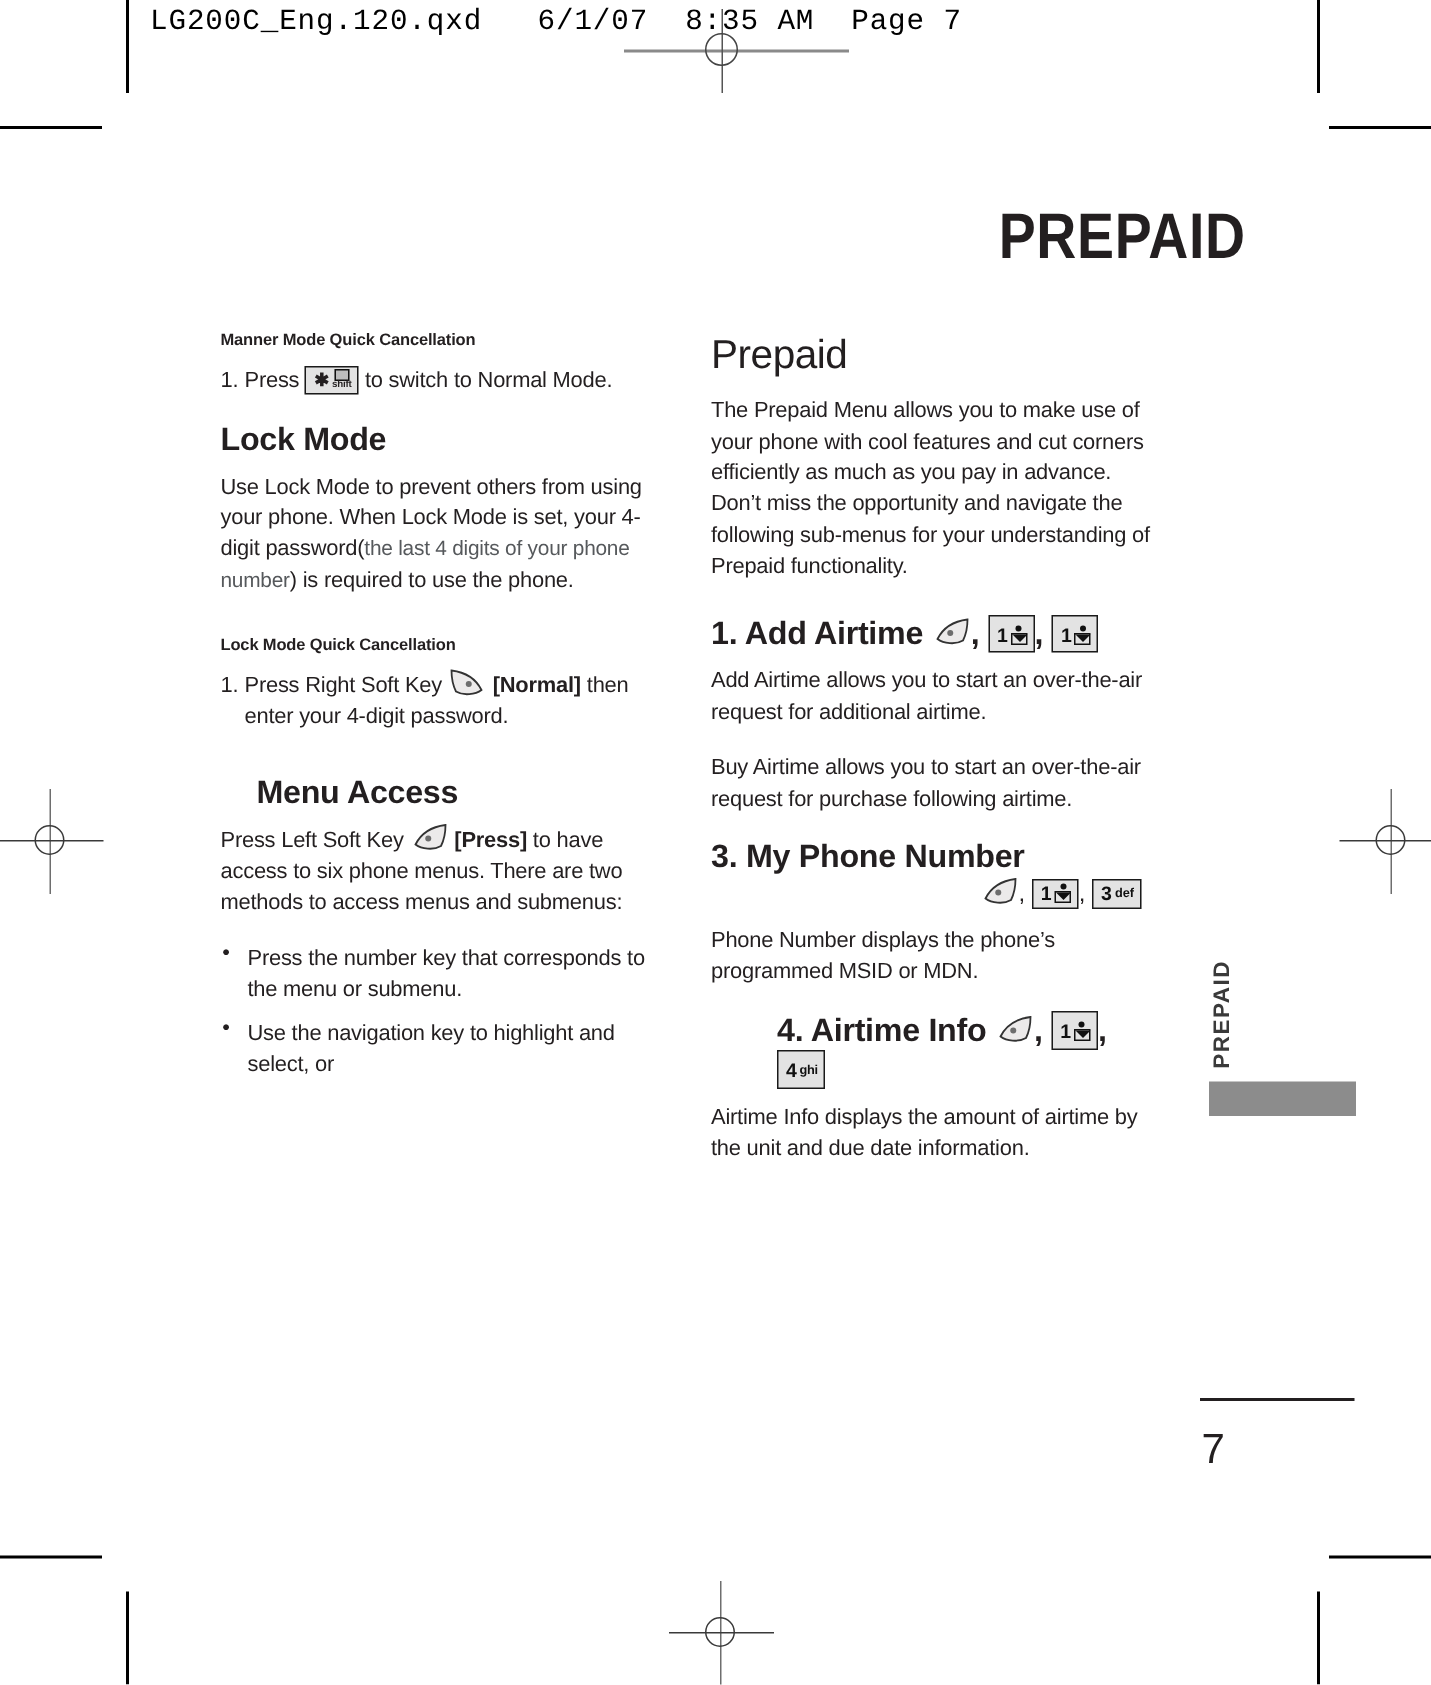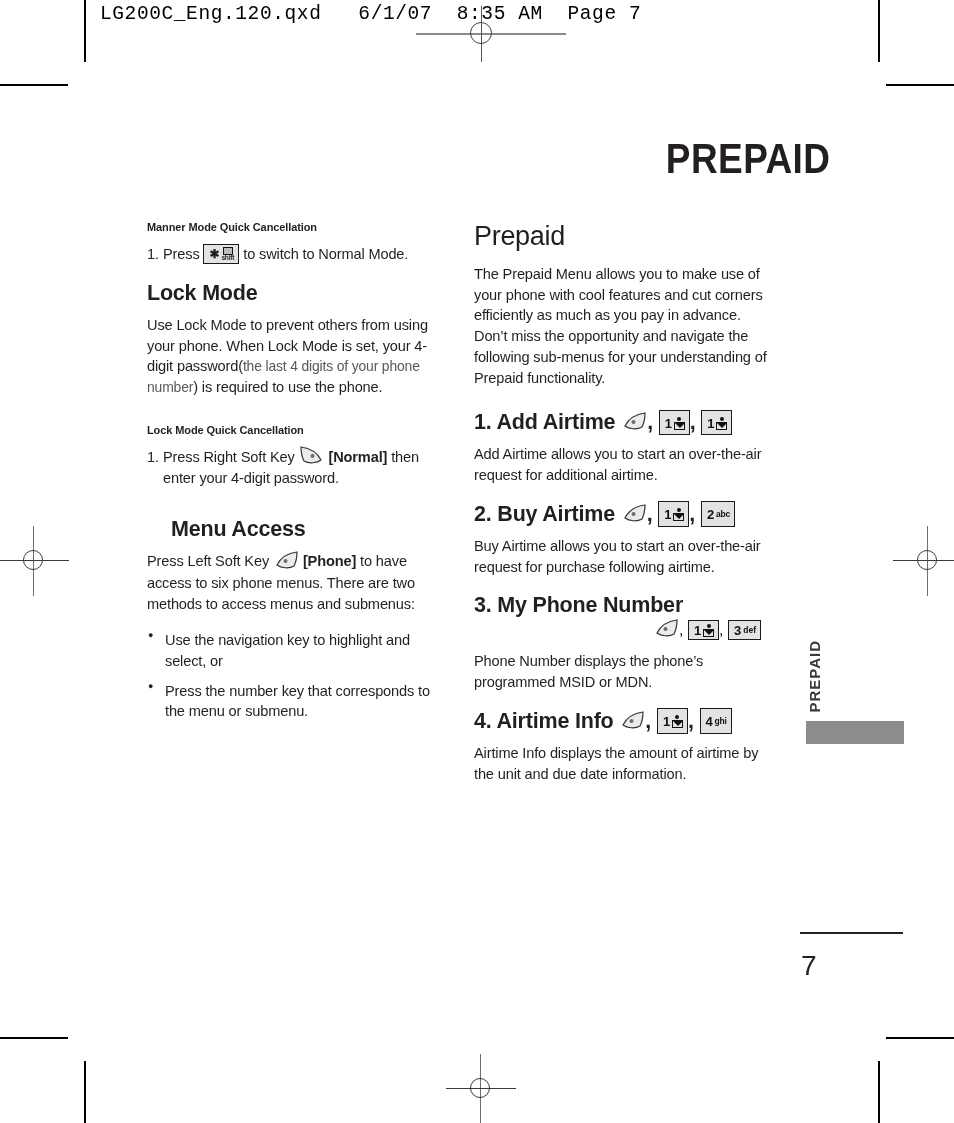--- a/index.html
+++ b/index.html
@@ -377,59 +377,55 @@
   <h2 class="head" style="margin-top:28px;margin-left:24px;">Menu Access</h2>
 
   <p class="body">
     <span>Press Left Soft Key</span>
     <span class="softkey">
       <svg width="26" height="21" viewBox="0 0 26 21">
         <path d="M24 2 C16 3 8 7 4 15 C8 18 16 19 21 16 C23 12 24 7 24 2 Z" fill="#eceaea" stroke="#333" stroke-width="1.2"></path>
         <circle cx="12.5" cy="11" r="2" fill="#6d6d6d"></circle>
       </svg>
     </span>
-    <strong>[Phone]</strong>
+    <strong>[Press]</strong>
     <span>to have access to six phone menus. There are two methods to access menus and submenus:</span>
   </p>
 
   <ul class="bullets">
+    <li>Press the number key that corresponds to the menu or submenu.</li>
     <li>Use the navigation key to highlight and select, or</li>
-    <li>Press the number key that corresponds to the menu or submenu.</li>
   </ul>
 </div>
 
 <div class="col-right">
   <h1 class="bighead">Prepaid</h1>
   <p class="body" style="margin-bottom:22px;">The Prepaid Menu allows you to make use of your phone with cool features and cut corners efficiently as much as you pay in advance. Don’t miss the opportunity and navigate the following sub-menus for your understanding of Prepaid functionality.</p>
 
   <div id="sections-host">
       <div style="margin-bottom: 16px;">
         <h2 class="head" style="margin-bottom: 8px;"><span>1. Add Airtime</span> <span class="softkey"><svg width="26" height="21" viewBox="0 0 26 21">
               <path d="M24 2 C16 3 8 7 4 15 C8 18 16 19 21 16 C23 12 24 7 24 2 Z" fill="#eceaea" stroke="#333" stroke-width="1.2"></path>
               <circle cx="12.5" cy="11" r="2" fill="#6d6d6d"></circle>
             </svg></span><span>,</span> <span class="keybtn"><span class="kd">1</span><span class="kvm"><span class="dot"></span><span class="env"></span></span></span><span>,</span> <span class="keybtn"><span class="kd">1</span><span class="kvm"><span class="dot"></span><span class="env"></span></span></span></h2>
         <p class="body" style="margin-bottom: 14px;">Add Airtime allows you to start an over-the-air request for additional airtime.</p>
       </div>
       <div style="margin-bottom: 16px;">
-        <h2 class="head" style="margin-bottom: 8px;"><span>2. Buy Airtime</span> <span class="softkey"><svg width="26" height="21" viewBox="0 0 26 21">
-              <path d="M24 2 C16 3 8 7 4 15 C8 18 16 19 21 16 C23 12 24 7 24 2 Z" fill="#eceaea" stroke="#333" stroke-width="1.2"></path>
-              <circle cx="12.5" cy="11" r="2" fill="#6d6d6d"></circle>
-            </svg></span><span>,</span> <span class="keybtn"><span class="kd">1</span><span class="kvm"><span class="dot"></span><span class="env"></span></span></span><span>,</span> <span class="keybtn"><span class="kd">2</span><span class="kl">abc</span></span></h2>
         <p class="body" style="margin-bottom: 0px;">Buy Airtime allows you to start an over-the-air request for purchase following airtime.</p>
       </div>
       <div style="margin-bottom: 16px;">
         <h2 class="head" style="margin-bottom: 2px;"><span>3. My Phone Number</span></h2>
         <div style="text-align: right; padding-right: 8px; margin-bottom: 10px;"><span class="softkey"><svg width="26" height="21" viewBox="0 0 26 21">
               <path d="M24 2 C16 3 8 7 4 15 C8 18 16 19 21 16 C23 12 24 7 24 2 Z" fill="#eceaea" stroke="#333" stroke-width="1.2"></path>
               <circle cx="12.5" cy="11" r="2" fill="#6d6d6d"></circle>
             </svg></span><span>,</span> <span class="keybtn"><span class="kd">1</span><span class="kvm"><span class="dot"></span><span class="env"></span></span></span><span>,</span> <span class="keybtn"><span class="kd">3</span><span class="kl">def</span></span></div>
         <p class="body" style="margin-bottom: 0px;">Phone Number displays the phone’s programmed MSID or MDN.</p>
       </div>
       <div style="margin-bottom: 16px;">
-        <h2 class="head" style="margin-bottom: 8px;"><span>4. Airtime Info</span> <span class="softkey"><svg width="26" height="21" viewBox="0 0 26 21">
+        <h2 class="head" style="margin-bottom: 8px; margin-left: 44px;"><span>4. Airtime Info</span> <span class="softkey"><svg width="26" height="21" viewBox="0 0 26 21">
               <path d="M24 2 C16 3 8 7 4 15 C8 18 16 19 21 16 C23 12 24 7 24 2 Z" fill="#eceaea" stroke="#333" stroke-width="1.2"></path>
               <circle cx="12.5" cy="11" r="2" fill="#6d6d6d"></circle>
             </svg></span><span>,</span> <span class="keybtn"><span class="kd">1</span><span class="kvm"><span class="dot"></span><span class="env"></span></span></span><span>,</span> <span class="keybtn"><span class="kd">4</span><span class="kl">ghi</span></span></h2>
         <p class="body" style="margin-bottom: 0px;">Airtime Info displays the amount of airtime by the unit and due date information.</p>
       </div>
     </div>
 </div>
 
 <div class="tab-label">PREPAID</div>
 <div class="tab-bar"></div>

